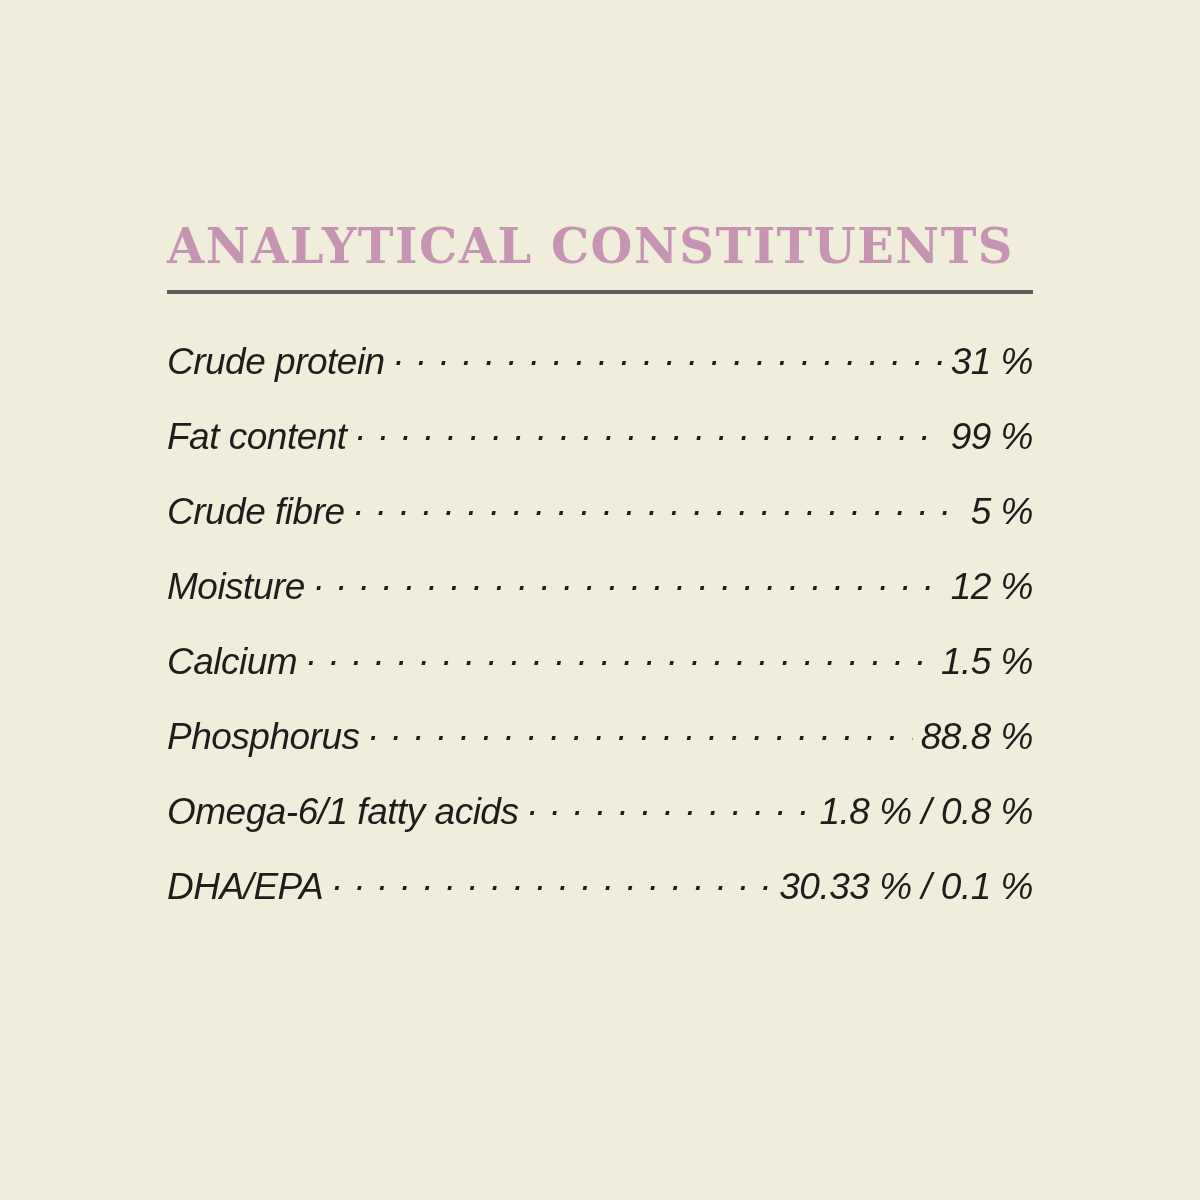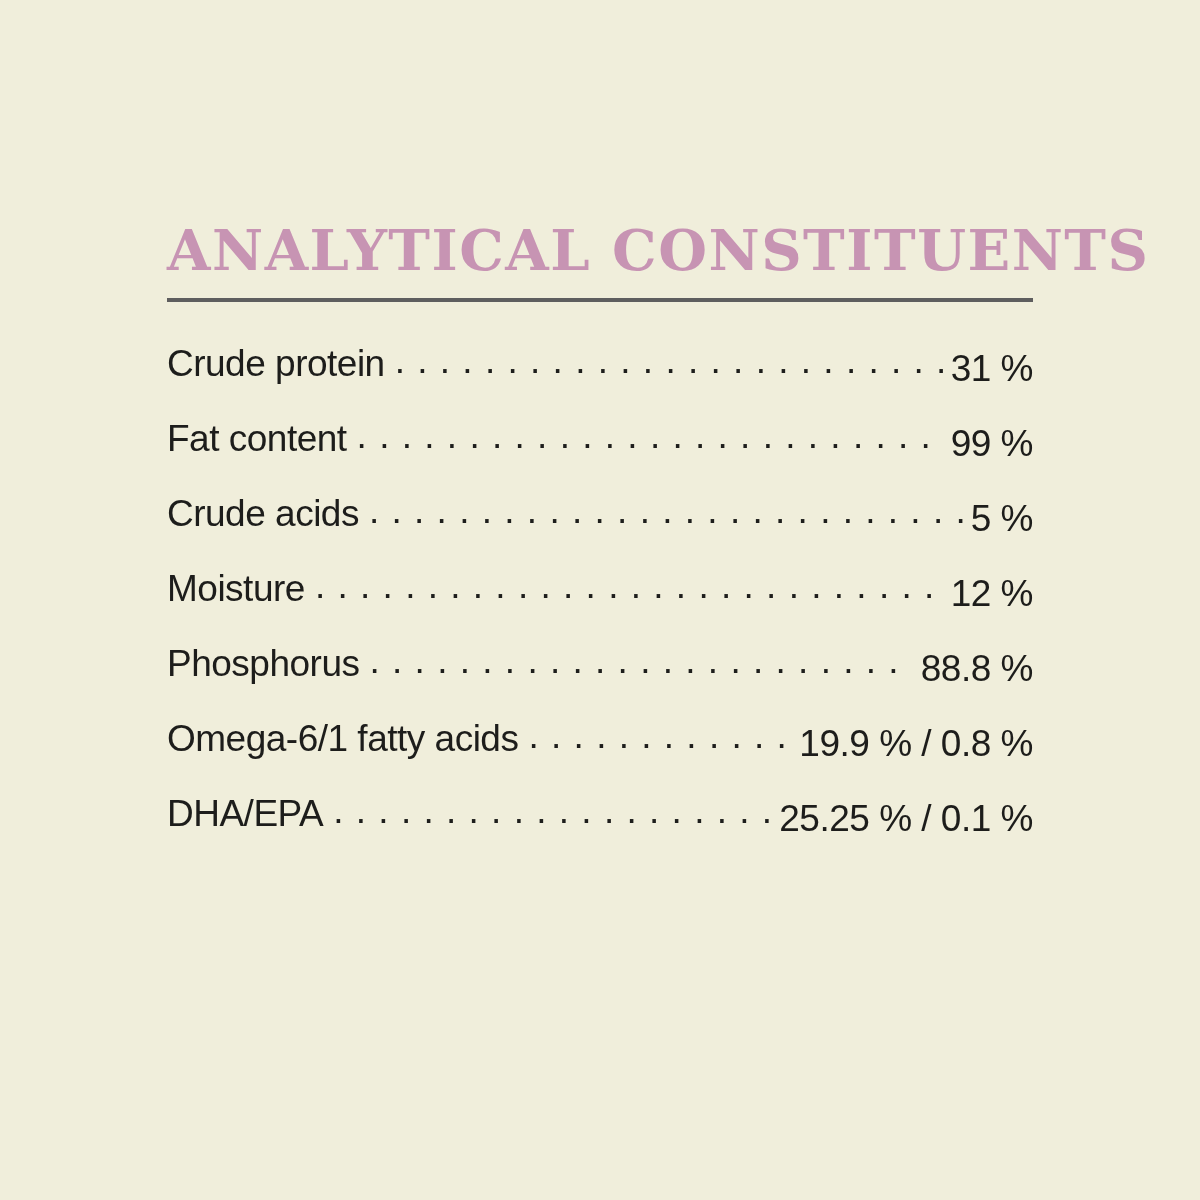--- a/index.html
+++ b/index.html
@@ -17,45 +17,46 @@
     overflow: hidden;
   }
   .panel {
     width: 1200px;
     height: 1200px;
     padding: 222px 167px 0 167px;
   }
   .title {
     font-family: "DejaVu Serif", serif;
     font-weight: 700;
-    font-size: 56px;
+    font-size: 48px;
     line-height: 1.0;
     letter-spacing: 1.5px;
     color: var(--title-color);
     white-space: nowrap;
     text-transform: uppercase;
   }
   .divider {
     margin-top: 20px;
     height: 4px;
     background: var(--rule-color);
     border: none;
   }
   .rows {
     margin-top: 15px;
   }
   .row {
     height: 75px;
     display: flex;
-    align-items: center;
+    align-items: flex-end;
     padding-top: 19px;
     color: var(--text-color);
     font-size: 37px;
     line-height: 1.2;
     white-space: nowrap;
+    font-style: italic;
   }
   .row .label {
     flex: 0 0 auto;
     padding-right: 10px;
     letter-spacing: -0.5px;
   }
   .row .leader {
     flex: 1 1 auto;
     overflow: hidden;
     position: relative;
@@ -93,43 +94,48 @@
   </div>
 
   <div class="row">
     <span class="label">Fat content</span>
     <span class="leader"></span>
     <span class="value">99 %</span>
   </div>
 
 
   <div class="row">
-    <span class="label">Crude acids</span>
+    <span class="label">Crude fibre</span>
     <span class="leader"></span>
     <span class="value">5 %</span>
   </div>
 
   <div class="row">
     <span class="label">Moisture</span>
     <span class="leader"></span>
     <span class="value">12 %</span>
   </div>
 
+  <div class="row">
+    <span class="label">Calcium</span>
+    <span class="leader"></span>
+    <span class="value">1.5 %</span>
+  </div>
 
   <div class="row">
     <span class="label">Phosphorus</span>
     <span class="leader"></span>
     <span class="value">88.8 %</span>
   </div>
 
   <div class="row">
     <span class="label">Omega-6/1 fatty acids</span>
     <span class="leader"></span>
-    <span class="value">19.9 % / 0.8 %</span>
+    <span class="value">1.8 % / 0.8 %</span>
   </div>
 
   <div class="row">
     <span class="label">DHA/EPA</span>
     <span class="leader"></span>
-    <span class="value">25.25 % / 0.1 %</span>
+    <span class="value">30.33 % / 0.1 %</span>
   </div>
 </div>
 </div>
 
 </body></html>

